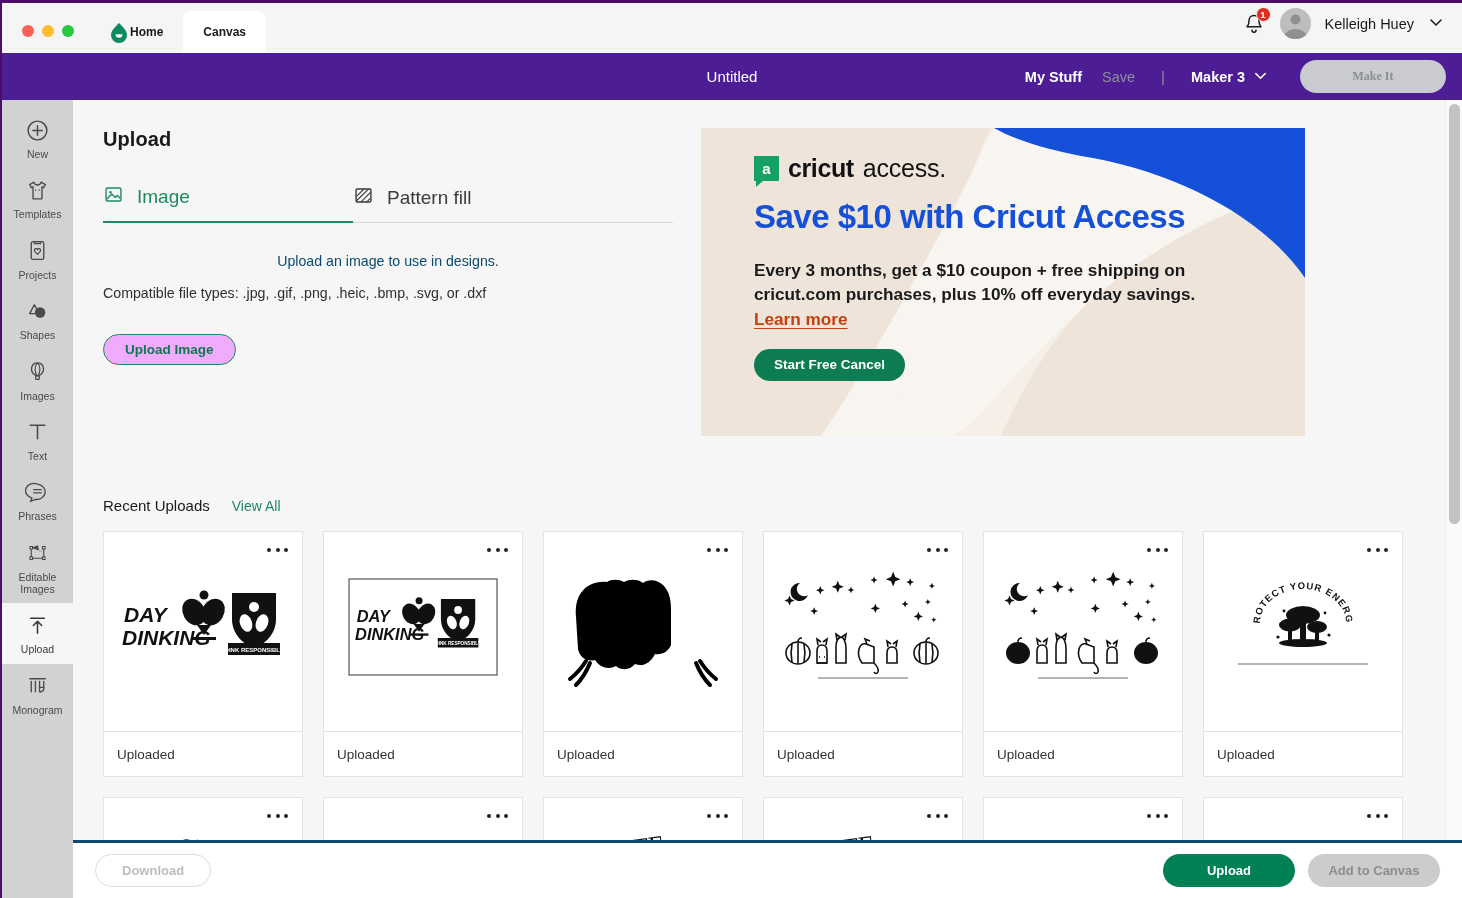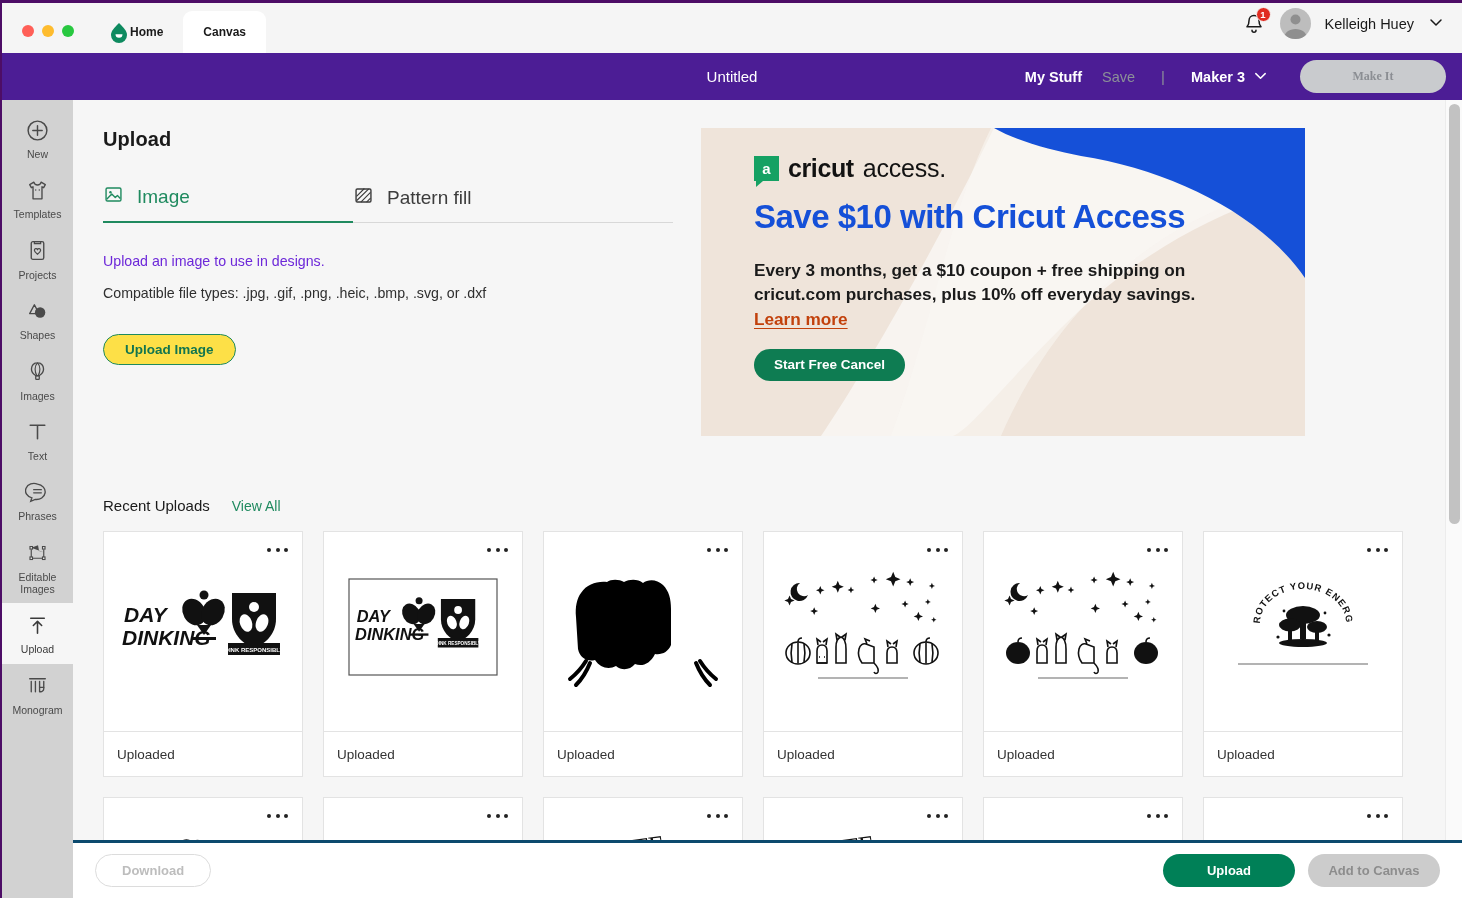--- a/index.html
+++ b/index.html
@@ -112,27 +112,27 @@
   .panel-title { font-size: 20px; font-weight: 700; color: #1a1a1a; letter-spacing: .1px; }
 
   .tabrow { display: flex; margin-top: 33px; border-bottom: 1px solid #d8d8d8; }
   .ptab {
     display: flex; align-items: center; gap: 13px;
     padding: 0 0 11px 0; width: 250px; cursor: pointer;
     font-size: 19px; color: #3c3c3c;
   }
   .ptab.active { color: #1f8a5f; border-bottom: 2.5px solid #1f8a5f; margin-bottom: -1px; }
 
-  .desc { margin-top: 30px; font-size: 14.2px; color: #6d28d9; }
+  .desc { margin-top: 30px; font-size: 14.2px; color: #0c4a6e; text-align: center; }
   .desc2 { margin-top: 16px; font-size: 14.2px; color: #2f2f2f; }
 
   .upload-btn {
     margin-top: 33px; display: inline-flex; align-items: center; justify-content: center;
     height: 31px; padding: 0 21px; border: 1.4px solid #1f8a5f; border-radius: 16px;
-    background: #fde047; color: #12754f; font-size: 13.5px; font-weight: 700; cursor: pointer;
+    background: #f0abfc; color: #12754f; font-size: 13.5px; font-weight: 700; cursor: pointer;
   }
 
   
   .banner {
     width: 604px; height: 308px; position: relative;
     background: #efe4da; overflow: hidden; flex: 0 0 604px;
   }
   .banner-swoosh { position: absolute; inset: 0; }
   .banner-body { position: relative; padding: 26px 30px 0 53px; }
   .logo-row { display: flex; align-items: center; gap: 9px; }

